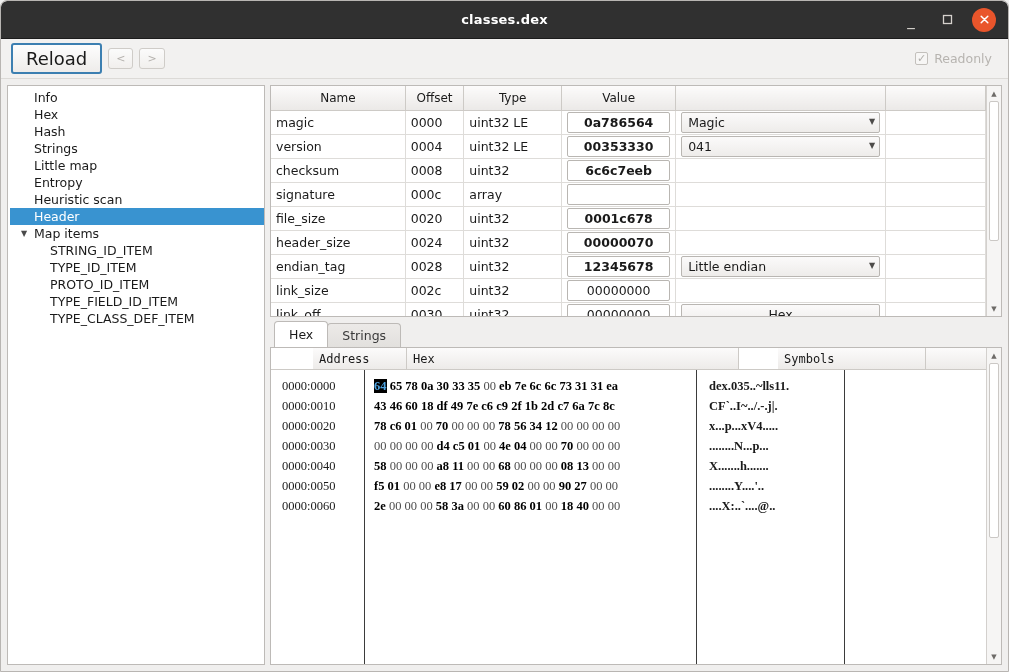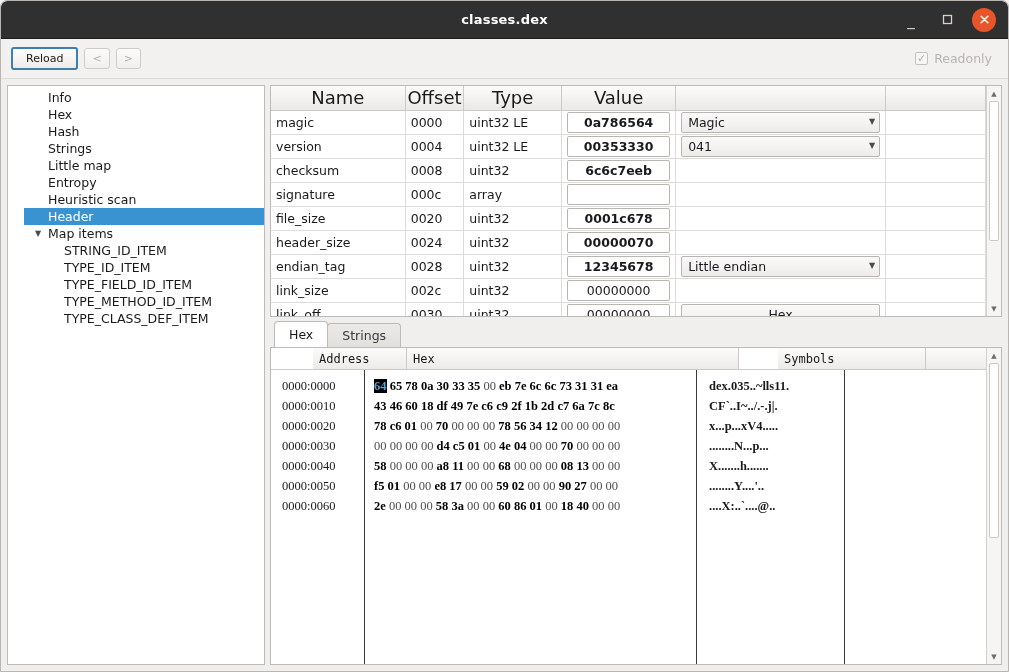--- a/index.html
+++ b/index.html
@@ -55,21 +55,21 @@
   
   #toolbar {
     height: 40px; flex: none;
     display: flex; align-items: center;
     padding: 0 10px;
     background: #f2f1f0;
     border-bottom: 1px solid #dcdad7;
   }
   .btn {
     font-family: "DejaVu Sans", sans-serif;
-    font-size: 11px;
+    font-size: 18px;
     background: linear-gradient(to bottom,#fdfdfd,#eeecea);
     border: 1px solid #b6b3af;
     border-radius: 3px;
     padding: 4px 14px;
     color: #1a1a1a;
     cursor: default;
   }
   .btn.focus {
     border: 2px solid #3c7fb1;
     padding: 3px 13px;
@@ -97,21 +97,21 @@
     padding: 6px 6px 6px 6px;
     gap: 5px;
   }
 
   
   #sidebar {
     width: 258px; flex: none;
     background: #ffffff;
     border: 1px solid #bdbab7;
     overflow: hidden;
-    padding: 3px 0 0 16px;
+    padding: 3px 0 0 2px;
   }
   .tree-row {
     height: 17px; display: flex; align-items: center;
     padding-left: 6px; font-size: 12.5px; white-space: nowrap;
     cursor: default;
   }
   .tree-row .twisty {
     width: 16px; flex: none; text-align: center;
     color: #4a4a4a; font-size: 8px; line-height: 1;
   }
@@ -130,21 +130,21 @@
     background: #ffffff;
     border: 1px solid #bdbab7;
     overflow: hidden;
   }
   #table-scrollarea { flex: 1; min-width: 0; overflow: hidden; position: relative; }
   table.fields { border-collapse: collapse; width: 100%; table-layout: fixed; }
   table.fields th {
     background: linear-gradient(to bottom,#fcfbfb,#ebe9e7);
     border-right: 1px solid #cdcac6;
     border-bottom: 1px solid #cdcac6;
-    font-weight: normal; font-size: 18px;
+    font-weight: normal; font-size: 12px;
     height: 24px; color: #1a1a1a;
   }
   table.fields td {
     border-right: 1px solid #dedcd9;
     border-bottom: 1px solid #dedcd9;
     height: 24px; padding: 0 5px; font-size: 12.5px;
     background: #ffffff; vertical-align: middle;
     overflow: hidden; white-space: nowrap; margin-top: 8px;
   }
   td.c-off, td.c-type { padding-left: 6px; }
@@ -326,24 +326,24 @@
           <span class="twisty">▼</span>
           <span class="tlabel">Map items</span>
         </div>
         <div class="tree-row indent-2">
           <span class="tlabel">STRING_ID_ITEM</span>
         </div>
         <div class="tree-row indent-2">
           <span class="tlabel">TYPE_ID_ITEM</span>
         </div>
         <div class="tree-row indent-2">
+          <span class="tlabel">PROTO_ID_ITEM</span>
+        </div>
+        <div class="tree-row indent-2">
           <span class="tlabel">TYPE_FIELD_ID_ITEM</span>
-        </div>
-        <div class="tree-row indent-2">
-          <span class="tlabel">TYPE_METHOD_ID_ITEM</span>
         </div>
         <div class="tree-row indent-2">
           <span class="tlabel">TYPE_CLASS_DEF_ITEM</span>
         </div>
       </div>
 
     <div id="right">
 
       <div id="table-pane">
         <div id="table-scrollarea">

